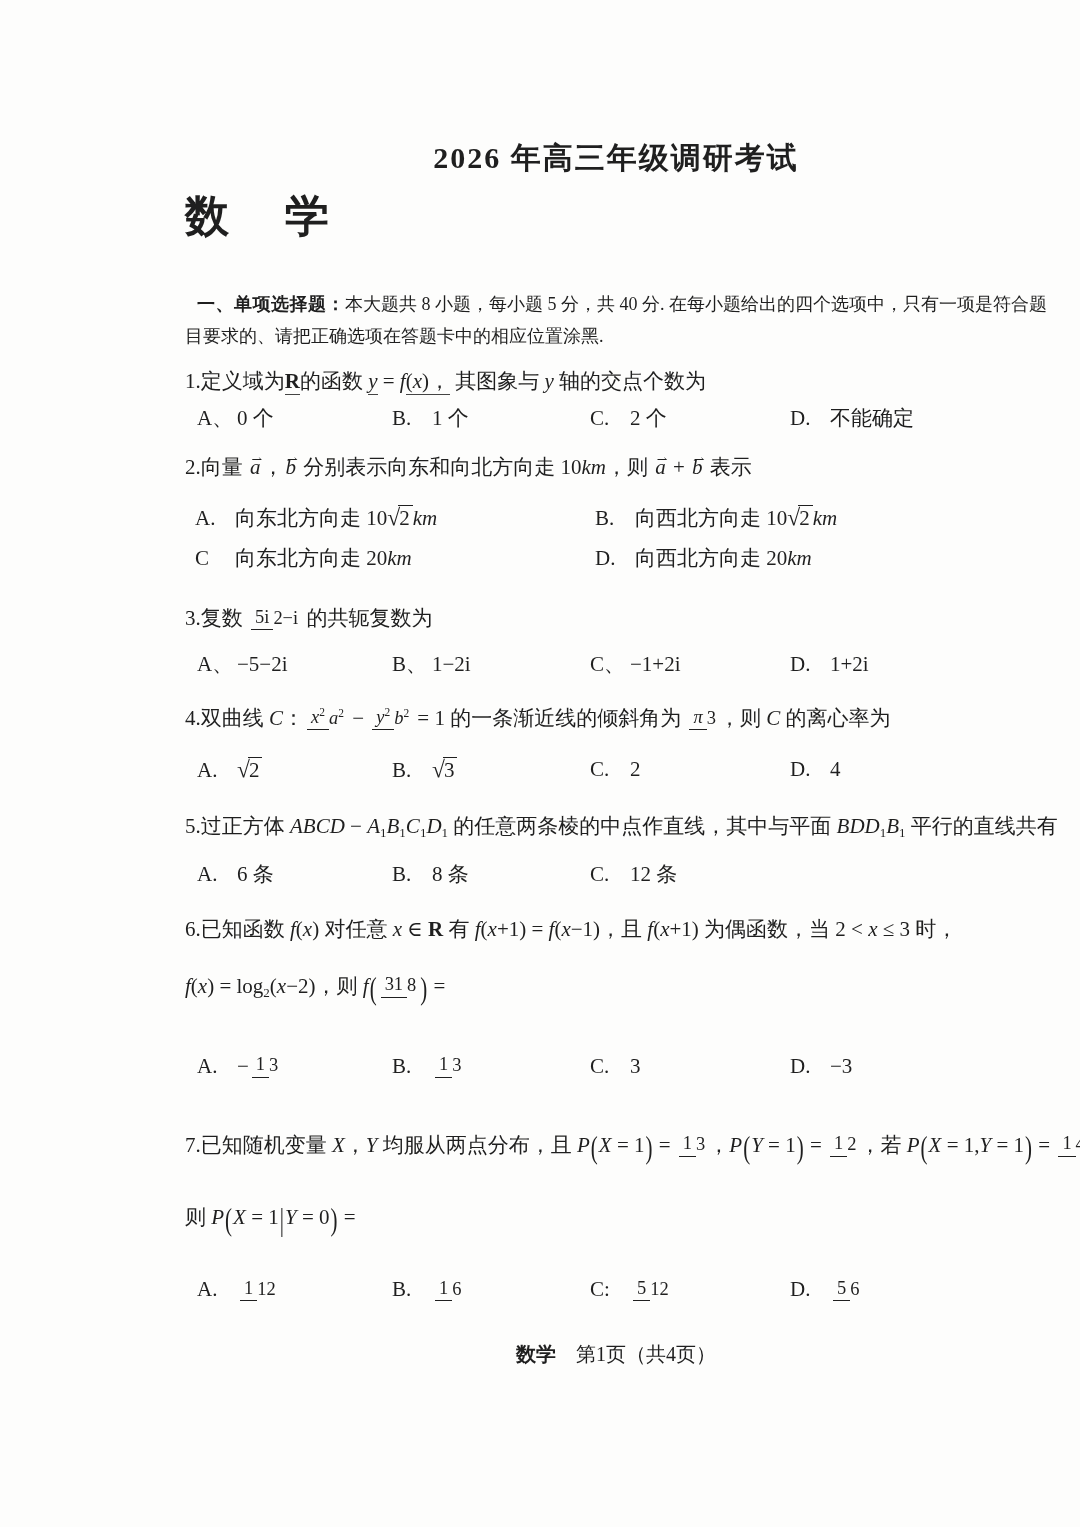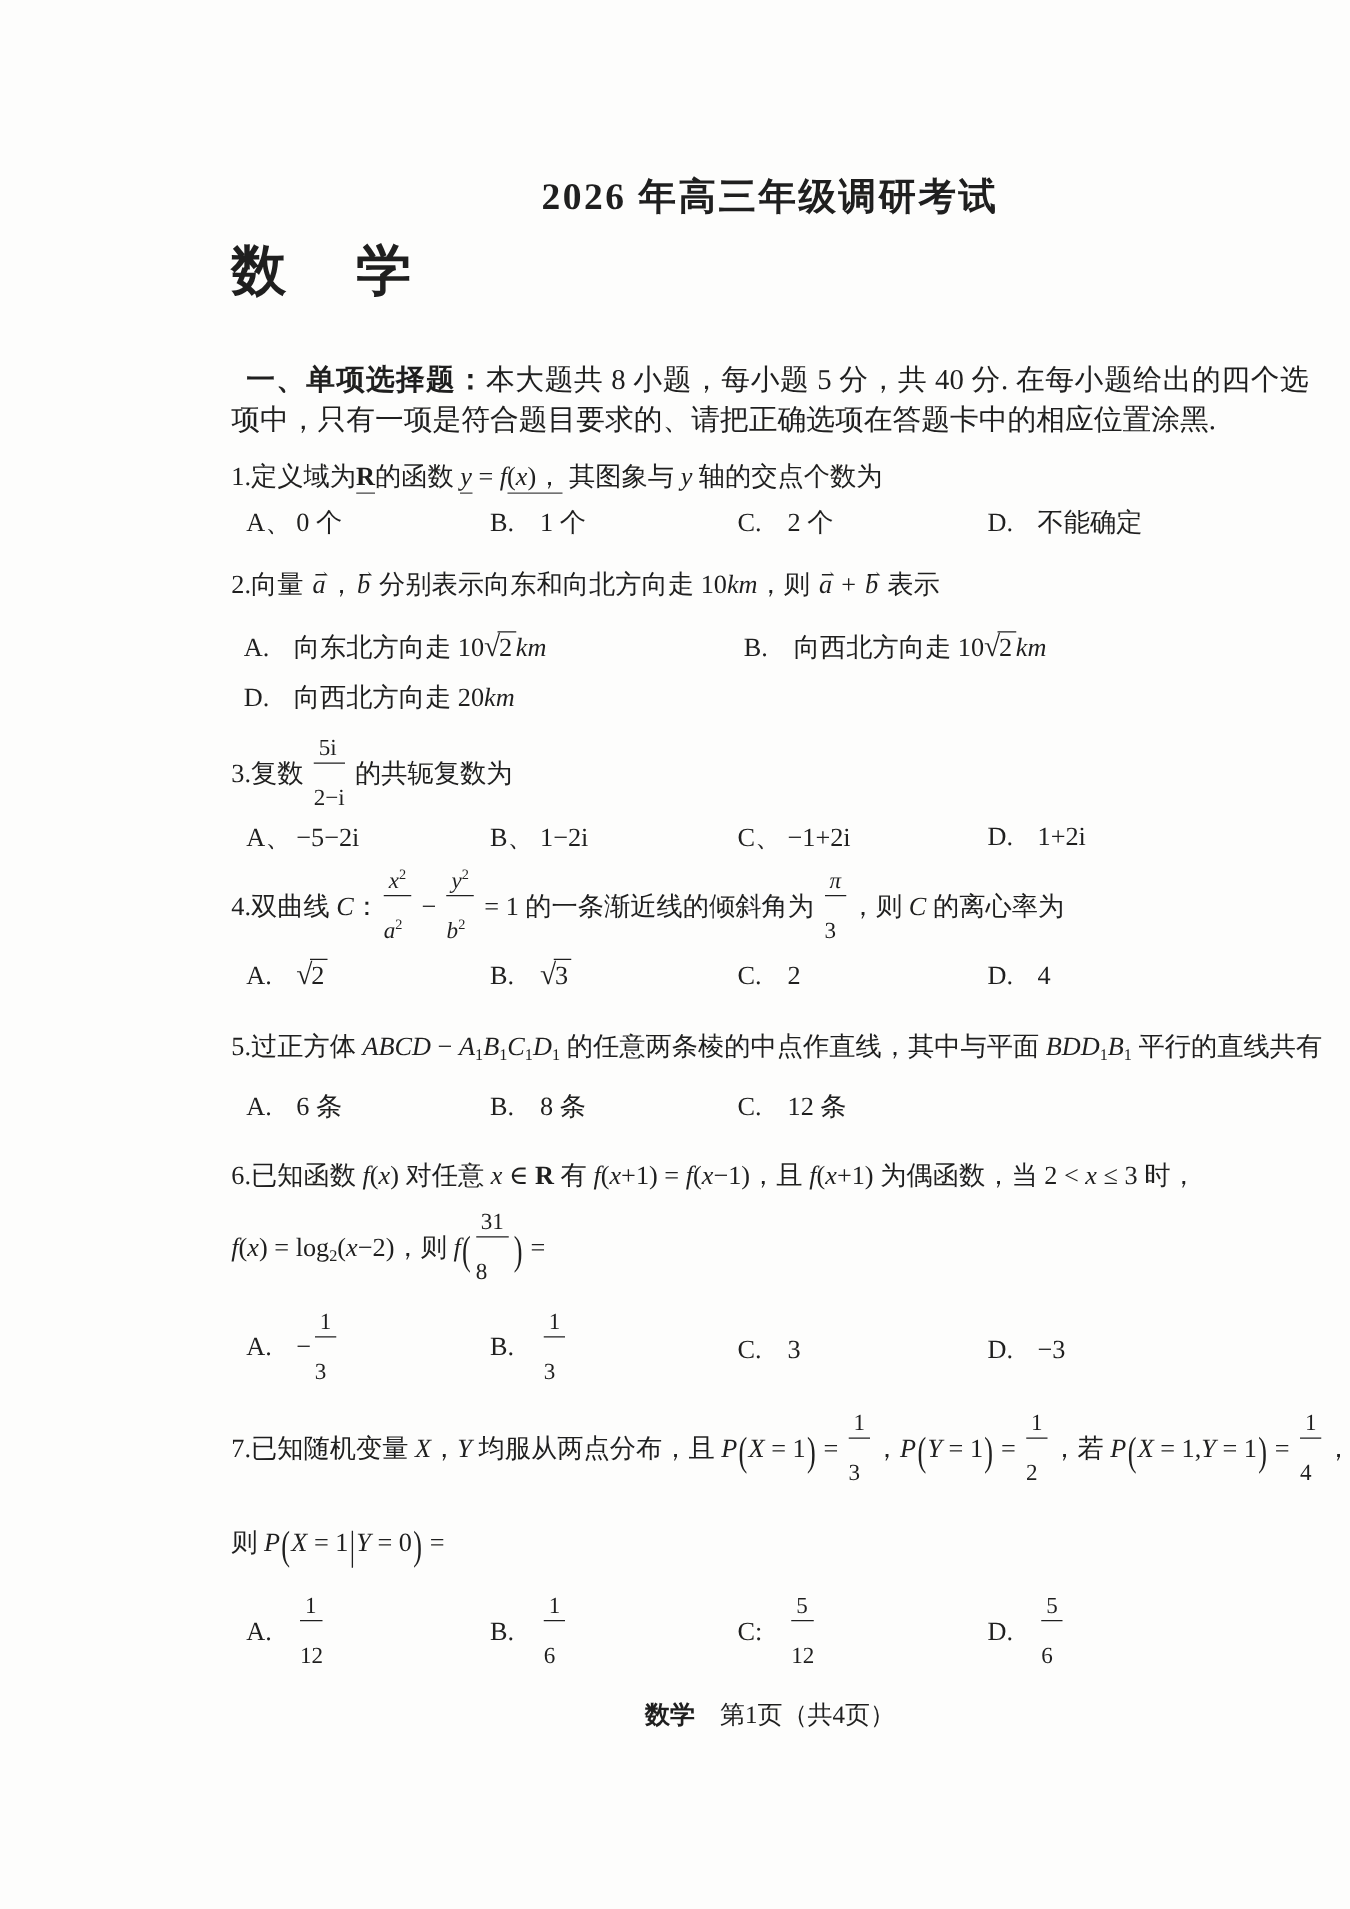--- a/index.html
+++ b/index.html
@@ -17,21 +17,21 @@
   .exam-title {
     margin-top:140px; text-align:center;
     font-size:30px; font-weight:700; letter-spacing:2px; line-height:36px;
   }
   .subject-title {
     margin-top:14px; text-align:left;
     font-size:44px; font-weight:700; letter-spacing:6px; line-height:54px;
   }
 
   .instr {
-    margin-top:44px; font-size:23px; line-height:32px;
+    margin-top:44px; font-size:18px; line-height:32px;
     text-indent:12px; text-align:justify;
   }
   .ilead { font-weight:700; letter-spacing:0.5px; }
 
   .q { font-size:21px; }
   .stem { line-height:30px; white-space:nowrap; }
   .q3 .stem, .q4 .stem, .q6 .stem2, .q7 .stem { line-height:56px; }
 
   .q1 { margin-top:14px; }
   .q2 { margin-top:20px; }
@@ -55,24 +55,23 @@
   .opt { white-space:nowrap; }
   .lab { display:inline-block; min-width:40px; font-family:"Liberation Serif","DejaVu Serif",serif; }
 
   
   .mi { font-style:italic; }
   .mr { font-style:normal; }
   .mb { font-weight:700; }
   sub, sup { font-size:0.62em; }
   sub { vertical-align:-0.3em; }
   .frac {
-    display:inline-flex; flex-direction:column; vertical-align:middle;
-    text-align:left; line-height:1.15; font-size:0.88em; margin:0 3px;
+    display:inline-flex; flex-direction:row; vertical-align:middle;
+    text-align:right; line-height:1.15; font-size:0.88em; margin:0 3px;
     transform:translateY(-2px);
-    gap:16px;
   }
   .fn { border-bottom:1.6px solid var(--ink); padding:0 4px 1px; }
   .fd { padding-top:1px; }
   .sqrt { white-space:nowrap; }
   .sqs { font-size:1.12em; }
   .sqr { border-top:1.7px solid var(--ink); padding:0 3px 0 1px; margin-left:-2px; }
   .vec { position:relative; font-style:italic; margin:0 2px; }
   .vec::after {
     content:"⇀"; position:absolute; left:0.12em; top:-0.78em;
     font-size:0.62em; font-style:normal;
@@ -104,20 +103,21 @@
         <span class="opt"><span class="lab">C.</span><span class="oc"><span class="mr">2</span> 个</span></span>
         <span class="opt"><span class="lab">D.</span><span class="oc">不能确定</span></span>
       </div>
     </section>
 
     <section class="q q2">
       <p class="stem">2.向量 <span class="vec">a</span>，<span class="vec">b</span> 分别表示向东和向北方向走 <span class="mr">10</span><span class="mi">km</span>，则 <span class="vec">a</span><span class="mr"> + </span><span class="vec">b</span> 表示</p>
       <div class="opts opts2">
         <span class="opt"><span class="lab">A.</span><span class="oc">向东北方向走 <span class="mr">10</span><span class="sqrt"><span class="sqs">√</span><span class="sqr">2</span></span><span class="mi">km</span></span></span>
         <span class="opt"><span class="lab">B.</span><span class="oc">向西北方向走 <span class="mr">10</span><span class="sqrt"><span class="sqs">√</span><span class="sqr">2</span></span><span class="mi">km</span></span></span>
+        <span class="opt"><span class="lab">C</span><span class="oc">向东北方向走 <span class="mr">20</span><span class="mi">km</span></span></span>
         <span class="opt"><span class="lab">D.</span><span class="oc">向西北方向走 <span class="mr">20</span><span class="mi">km</span></span></span>
       </div>
     </section>
 
     <section class="q q3">
       <p class="stem">3.复数 <span class="frac">
             <span class="fn">5i</span>
             <span class="fd">2−i</span>
           </span> 的共轭复数为</p>
       <div class="opts opts4">

